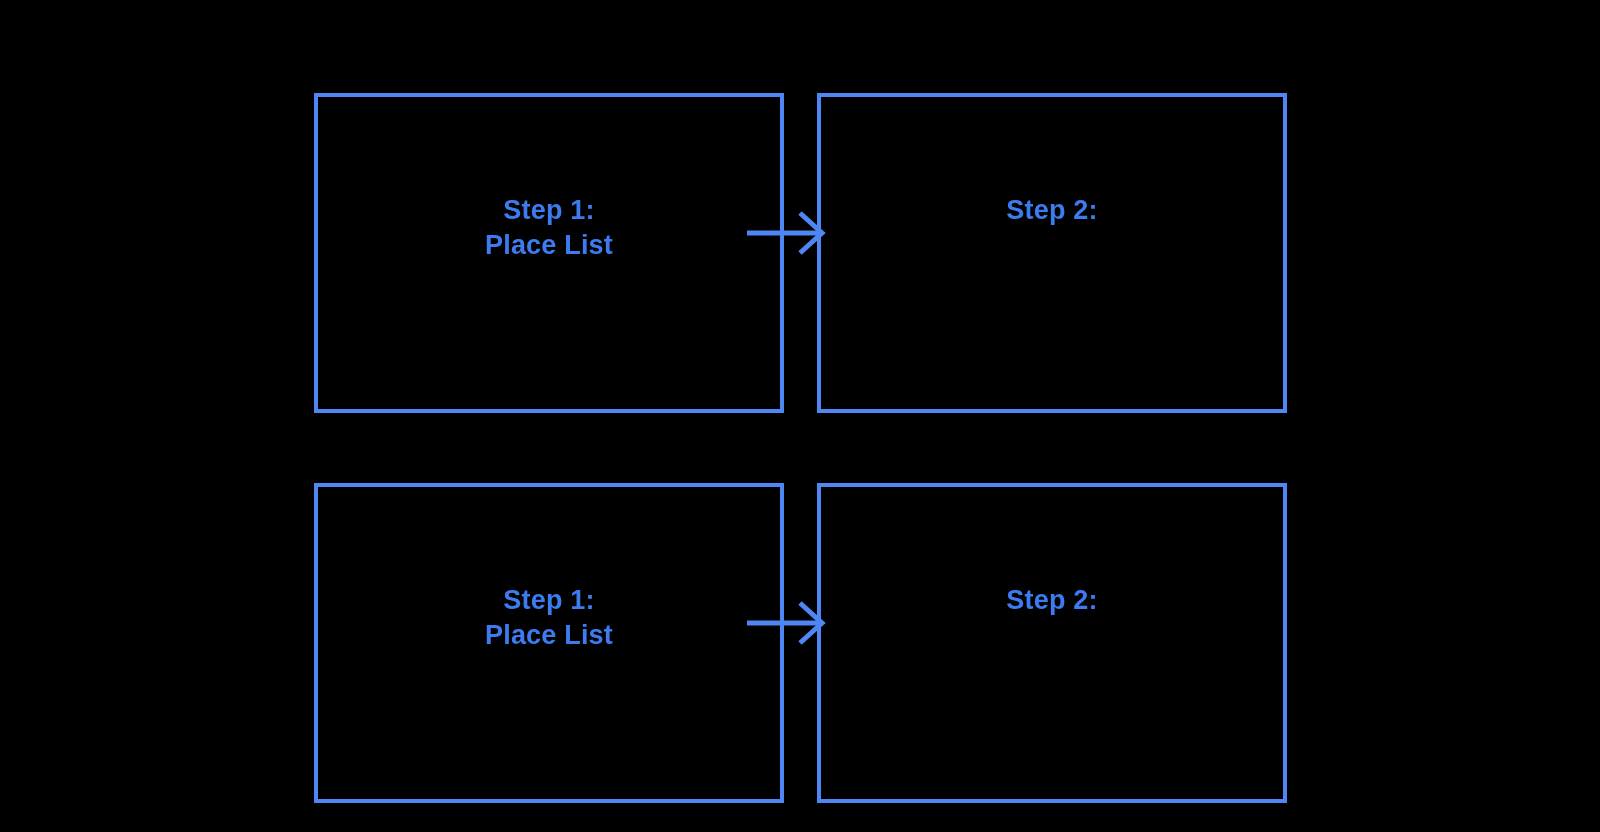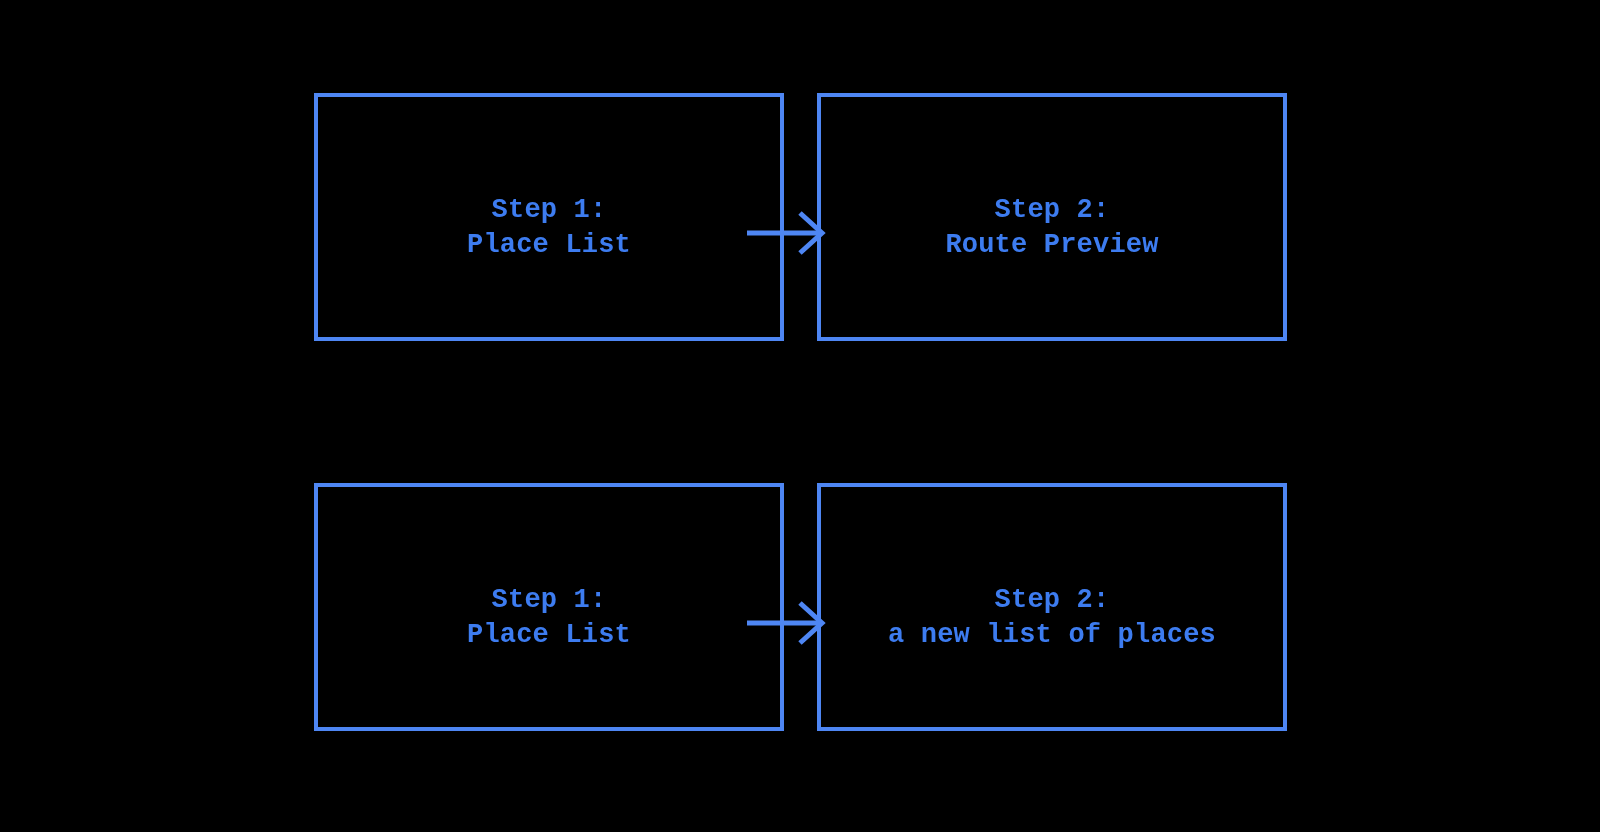--- a/index.html
+++ b/index.html
@@ -16,25 +16,24 @@
     position: relative;
     width: 1600px;
     height: 832px;
     background: var(--bg);
     overflow: hidden;
     font-family: "Liberation Sans", sans-serif;
   }
   .flow-box {
     position: absolute;
     width: 470px;
-    height: 248px;
+    height: 320px;
     border: 4px solid var(--accent);
     box-sizing: border-box;
     background: transparent;
-    font-family: Liberation Mono, monospace;
   }
   #box-top-left     { left: 314px; top: 93px; }
   #box-top-right    { left: 817px; top: 93px; }
   #box-bottom-left  { left: 314px; top: 483px; }
   #box-bottom-right { left: 817px; top: 483px; }
 
   .box-label {
     position: absolute;
     left: 0;
     right: 0;
@@ -70,36 +69,34 @@
   </div>
 
   <svg class="arrow-svg" id="arrow-top" viewBox="0 0 86 60" aria-hidden="true">
     <line x1="5" y1="30" x2="77" y2="30" stroke="currentColor" stroke-width="5"></line>
     <polyline points="58,10 80,30 58,50" fill="none" stroke="currentColor" stroke-width="5"></polyline>
   </svg>
 
   <div class="flow-box" id="box-top-right">
     <div class="box-label">
       <div>Step 2:</div>
-      <div>Route Preview</div>
     </div>
   </div>
 
   <div class="flow-box" id="box-bottom-left">
     <div class="box-label">
       <div>Step 1:</div>
       <div>Place List</div>
     </div>
   </div>
 
   <svg class="arrow-svg" id="arrow-bottom" viewBox="0 0 86 60" aria-hidden="true">
     <line x1="5" y1="30" x2="77" y2="30" stroke="currentColor" stroke-width="5"></line>
     <polyline points="58,10 80,30 58,50" fill="none" stroke="currentColor" stroke-width="5"></polyline>
   </svg>
 
   <div class="flow-box" id="box-bottom-right">
     <div class="box-label">
       <div>Step 2:</div>
-      <div>a new list of places</div>
     </div>
   </div>
 
 </div>
 
 </body></html>

